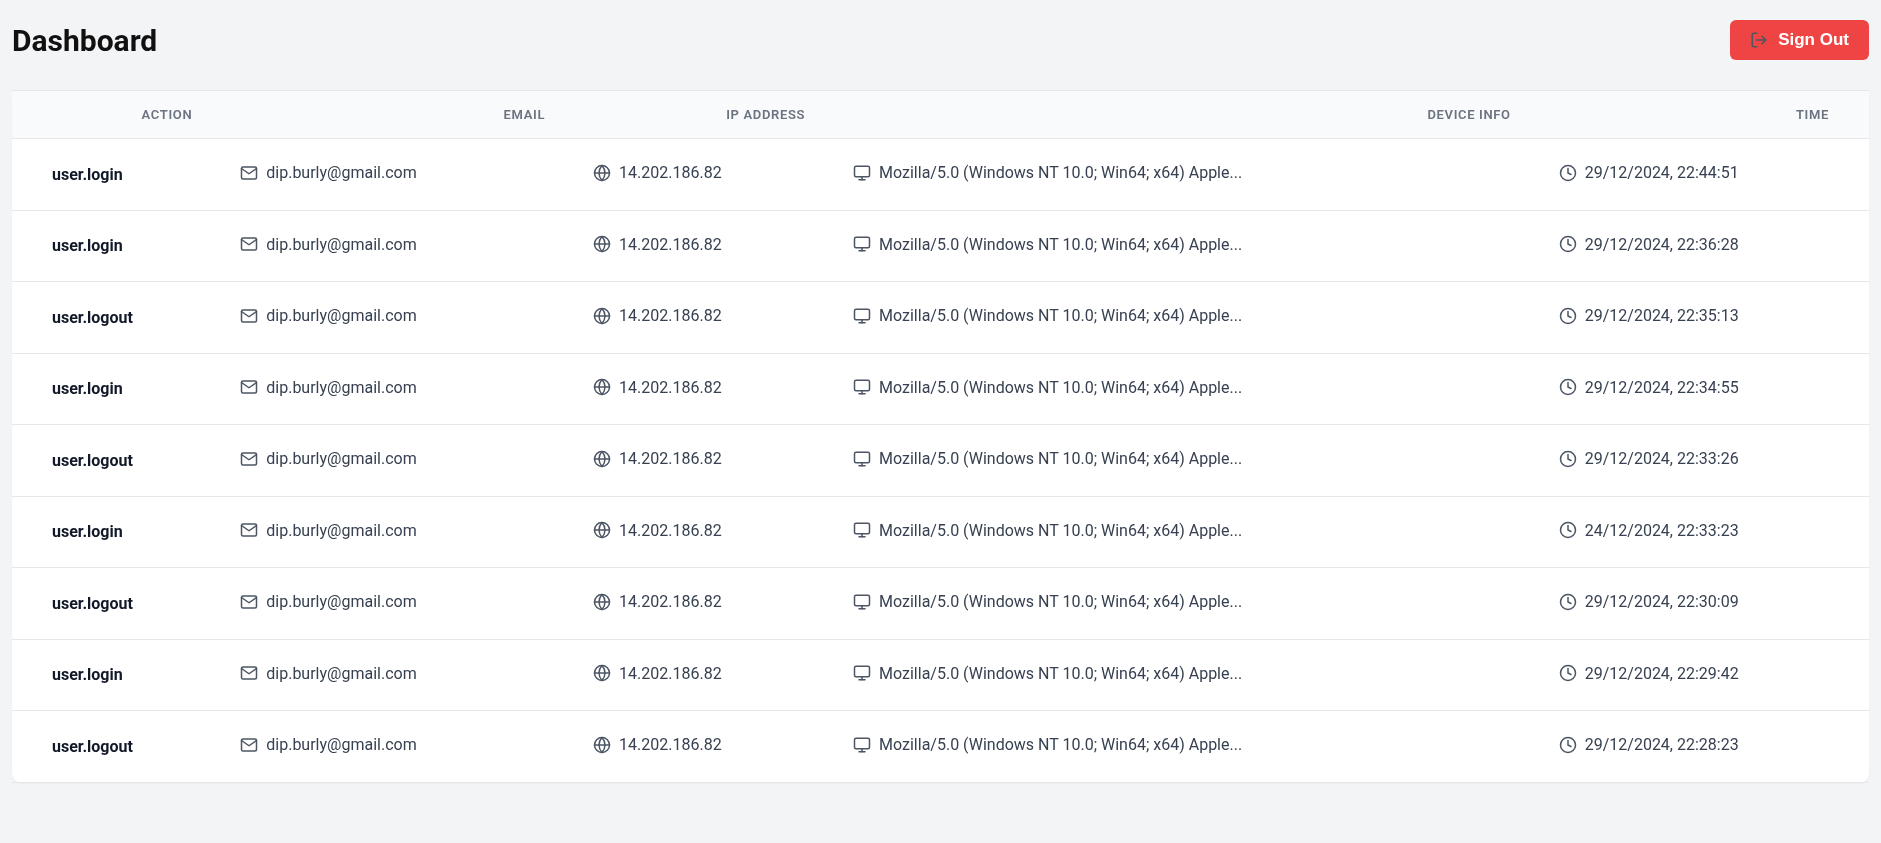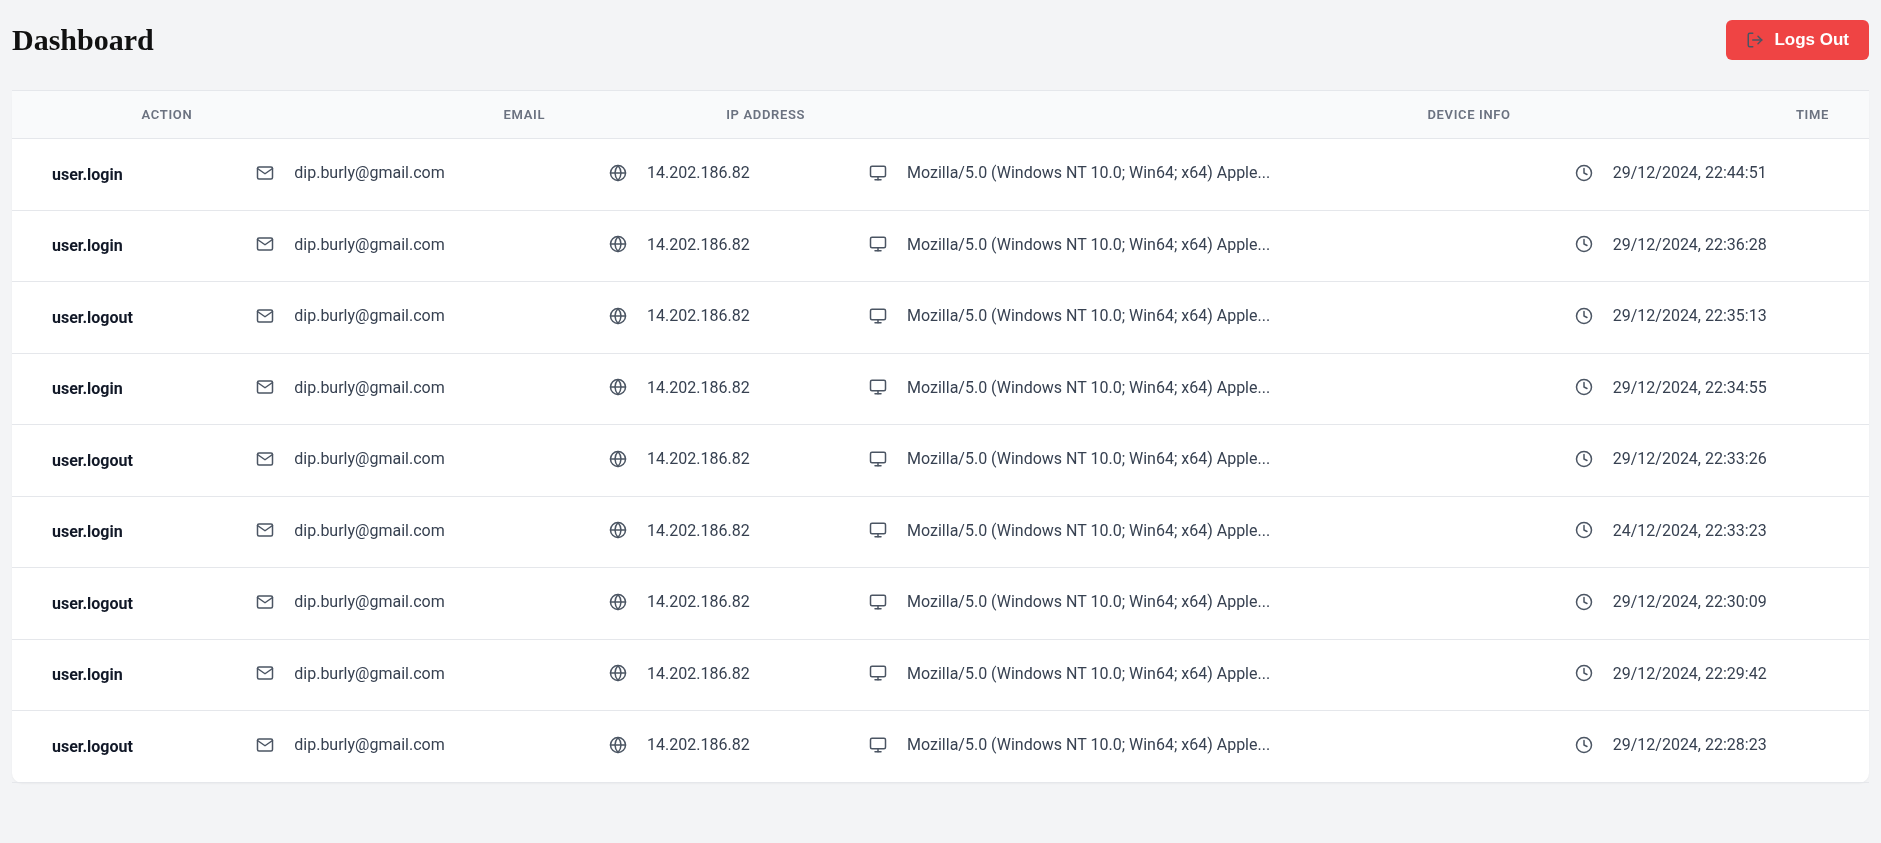--- a/index.html
+++ b/index.html
@@ -14,21 +14,20 @@
   .header {
     display: flex;
     justify-content: space-between;
     align-items: center;
     padding: 20px 12px 30px 12px;
   }
   .page-title {
     font-size: 30px;
     font-weight: 700;
     color: #111;
-    font-family: Liberation Serif, serif;
   }
   .signout-btn {
     background: #ef4444;
     color: #fff;
     border: none;
     border-radius: 6px;
     padding: 10px 20px;
     font-size: 17px;
     font-weight: 600;
     display: inline-flex;
@@ -81,26 +80,25 @@
     color: #374151;
     vertical-align: middle;
   }
   tbody td:first-child { padding-left: 40px; }
   tbody td:last-child { padding-right: 40px; }
 
   .action-cell { font-weight: 700; color: #111827; }
   .cell-wrap {
     display: inline-flex;
     align-items: center;
-    gap: 20px;
+    gap: 8px;
     white-space: nowrap;
     overflow: hidden;
     text-overflow: ellipsis;
     max-width: 100%;
-    margin-left: 16px;
   }
   .cell-wrap span {
     overflow: hidden;
     text-overflow: ellipsis;
   }
   .ico {
     flex-shrink: 0;
     color: #4b5563;
   }
 
@@ -115,21 +113,21 @@
 <body>
 
 <div class="header">
   <h1 class="page-title">Dashboard</h1>
   <button class="signout-btn">
     <svg class="ico" width="18" height="18" viewBox="0 0 24 24" fill="none" stroke="currentColor" stroke-width="2" stroke-linecap="round" stroke-linejoin="round">
         <path d="M9 21H5a2 2 0 0 1-2-2V5a2 2 0 0 1 2-2h4"></path>
         <polyline points="16 17 21 12 16 7"></polyline>
         <line x1="21" y1="12" x2="9" y2="12"></line>
       </svg>
-    <span>Logs Out</span>
+    <span>Sign Out</span>
   </button>
 </div>
 
 <div class="card">
 
   <table>
     <colgroup>
       <col class="col-action">
         <col class="col-email">
         <col class="col-ip">

